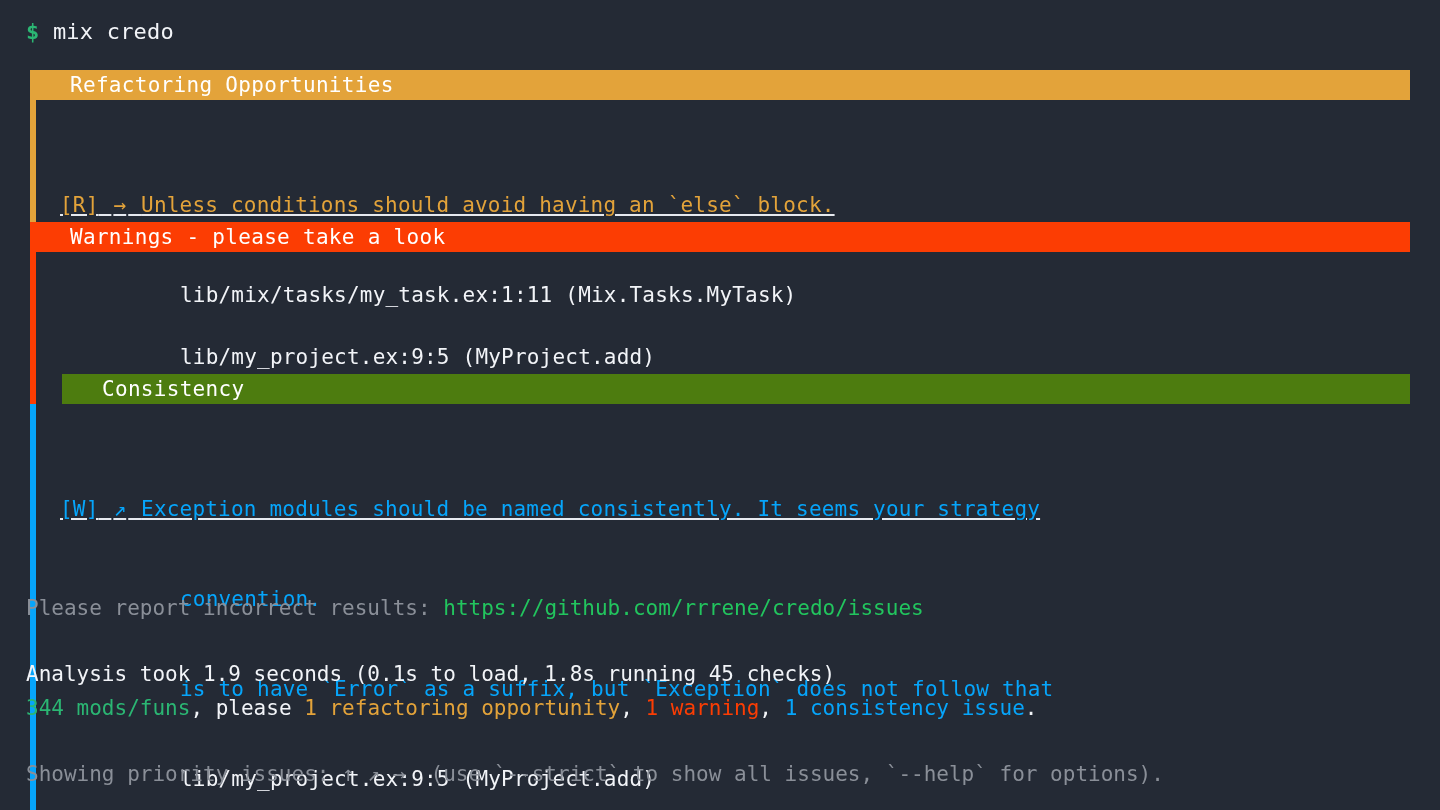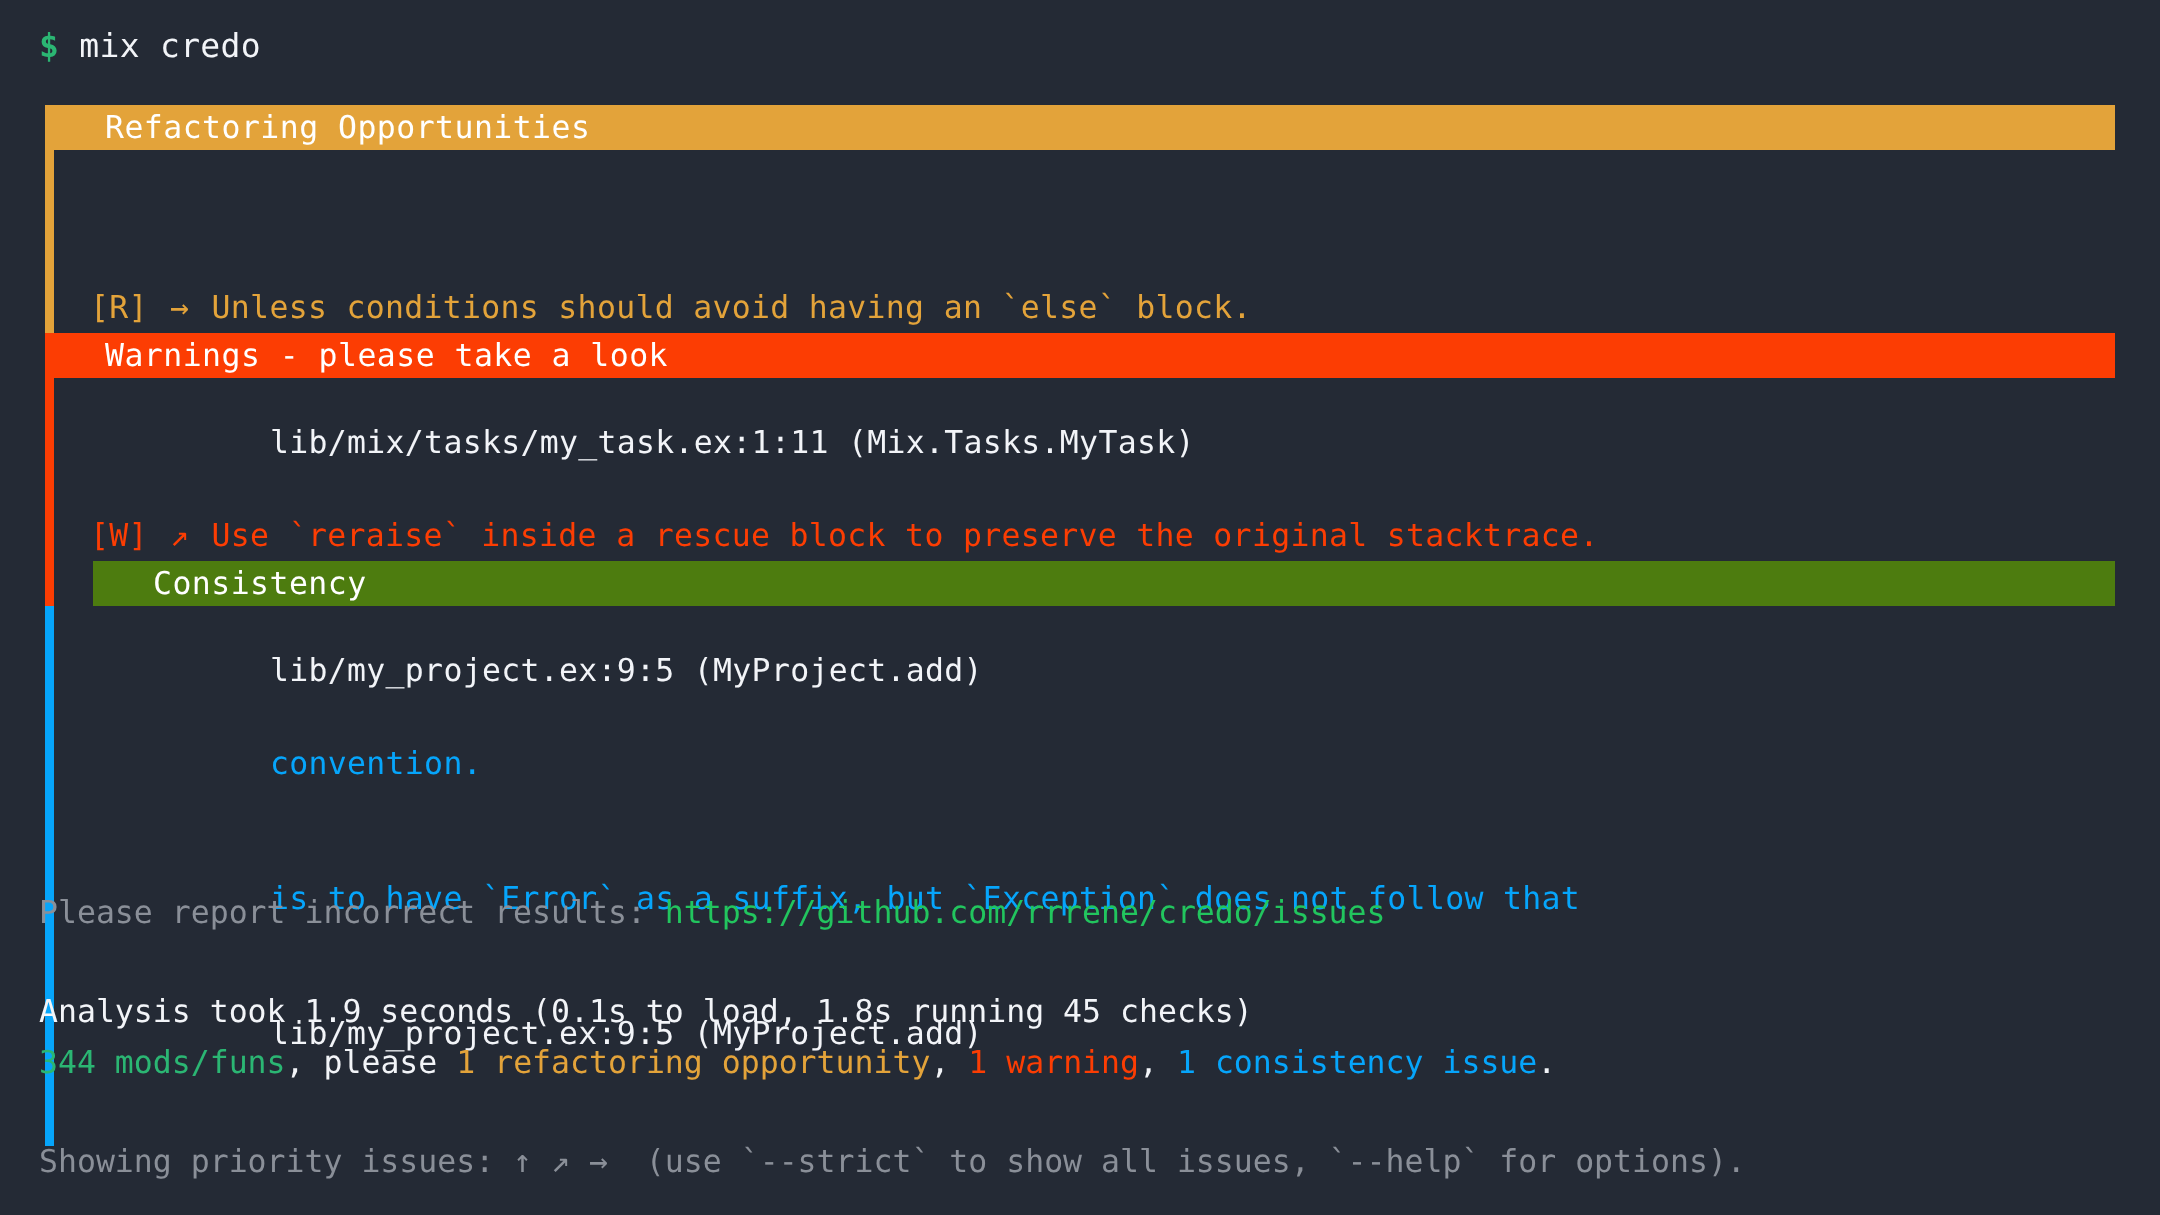--- a/index.html
+++ b/index.html
@@ -57,21 +57,21 @@
   .accent-rail {
     position: absolute;
     left: 0;
     top: 0;
     width: 6px;
     height: 100%;
   }
   .spacer-line { height: 30px; }
 
   .issue { position: relative; white-space: pre; }
-  .issue-head { white-space: pre; font-size: 21px; letter-spacing: 0.2px; }
+  .issue-head { white-space: pre; font-size: 21px; letter-spacing: 0.2px; text-decoration: underline; }
   .tag { }
   .arrow { padding: 0 2px; }
   .msg { }
   .cont {
     white-space: pre;
     padding-left: 120px;
     font-size: 21px;
     letter-spacing: 0.2px;
   }
   .loc {
@@ -110,32 +110,32 @@
       </div>
     </div>
   </div>
 
   <div class="group" id="g1" style="top:222px;">
     <div class="group-bar" id="g1bar" style="background: rgb(252, 61, 3);">Warnings - please take a look</div>
     <div class="group-body">
       <div class="accent-rail" id="g1rail" style="background: rgb(252, 61, 3);"></div>
       <div class="spacer-line"></div>
       <div class="issue">
-        <div class="issue-head"><span class="tag" id="g1i0tag" style="color: rgb(252, 61, 3);">[W]</span><span> </span><span class="arrow" id="g1i0arr" style="color: rgb(252, 61, 3);">↗</span><span> </span><span class="msg" id="g1i0m0" style="color: rgb(252, 61, 3);">Use `reraise` inside a rescue block to preserve the original stacktrace.</span></div>
         <div class="loc">lib/my_project.ex:9:5 (MyProject.add)</div>
       </div>
     </div>
   </div>
 
   <div class="group" id="g2" style="top:374px;">
     <div class="group-bar" id="g2bar" style="background: #4d7c0f; margin-left: 32px;">Consistency</div>
     <div class="group-body">
       <div class="accent-rail" id="g2rail" style="background: rgb(6, 165, 251);"></div>
       <div class="spacer-line"></div>
       <div class="issue">
+        <div class="issue-head"><span class="tag" id="g2i0tag" style="color: rgb(6, 165, 251);">[W]</span><span> </span><span class="arrow" id="g2i0arr" style="color: rgb(6, 165, 251);">↗</span><span> </span><span class="msg" id="g2i0m0" style="color: rgb(6, 165, 251);">Exception modules should be named consistently. It seems your strategy</span></div>
         <div class="cont" id="g2i0m2" style="color: rgb(6, 165, 251);">convention.</div>
         <div class="cont" id="g2i0m1" style="color: rgb(6, 165, 251);">is to have `Error` as a suffix, but `Exception` does not follow that</div>
         <div class="loc">lib/my_project.ex:9:5 (MyProject.add)</div>
       </div>
     </div>
   </div>
 
   <div class="footer" style="top:593px;"><span class="dim">Please report incorrect results: </span><span class="dim2">https://github.com/rrrene/credo/issues</span></div>
 
   <div class="footer white" style="top:659px;">Analysis took 1.9 seconds (0.1s to load, 1.8s running 45 checks)</div>

